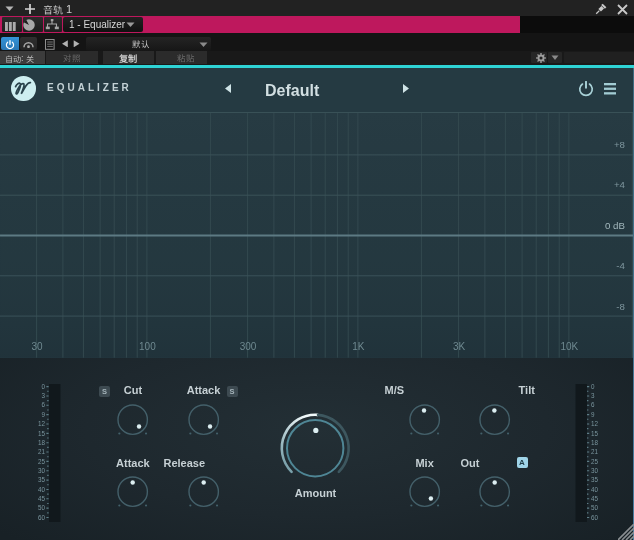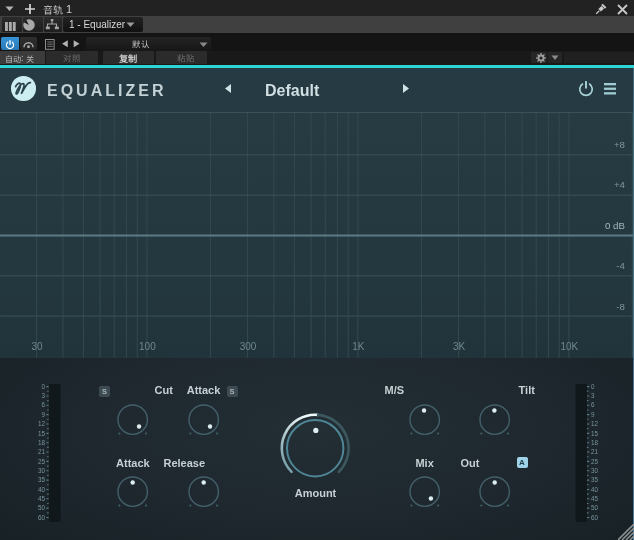--- a/index.html
+++ b/index.html
@@ -1,20 +1,20 @@
 <!DOCTYPE html>
 <html><head><meta charset="utf-8"><style>
 *{margin:0;padding:0;box-sizing:border-box}
 html,body{width:634px;height:540px;overflow:hidden;background:#0c0c0c;
  font-family:"Liberation Sans",sans-serif;-webkit-font-smoothing:antialiased}
 .abs{position:absolute}
 #stage{position:relative;width:634px;height:540px}
 
 #r1{left:0;top:0;width:634px;height:16px;background:#222;}
-#r2{left:0;top:16px;width:634px;height:17px;background:#404040}
+#r2{left:0;top:16px;width:520px;height:17px;background:#be185d}
 #r3{left:0;top:33px;width:634px;height:18px;background:#141414}
 #r4{left:0;top:51px;width:634px;height:13.5px;background:#191919}
 #cyan{left:0;top:64.5px;width:634px;height:3px;background:#2ed3d5}
 .btn2{position:absolute;top:1px;height:15px;background:linear-gradient(#2b2b2b,#1e1e1e);border-radius:1px}
 .btn3{position:absolute;top:4px;height:13px;background:linear-gradient(#2f2f2f,#242424);border-radius:2px}
 #plug{left:0;top:67.5px;width:634px;height:472.5px;background:#253a42}
 #graph{left:0;top:112px;width:634px;height:245.7px}
 #panel{left:0;top:357.7px;width:634px;height:182.3px;
  background:radial-gradient(ellipse 420px 160px at 317px 70px,#232f35 0%,#1e282e 55%,#182126 100%)}
 .lab{position:absolute;color:#c6d0d4;font-weight:bold;font-size:11px;white-space:nowrap}
@@ -186,21 +186,21 @@
 <svg class="abs" style="left:550.5px;top:3.5px" width="8" height="5.5">
         <path d="M0.5 0.5 L7.5 0.5 L4 5 Z" fill="#8a8a8a"></path>
       </svg>
 </div>
 <div class="abs" id="cyan"></div>
 <div class="abs" id="plug">
 <div class="abs" style="left:11px;top:8.5px;width:24.5px;height:24.5px;border-radius:50%;background:#cdeef0"></div>
 <svg class="abs" style="left:11px;top:8.5px" width="24.5" height="24.5" viewBox="0 0 24.5 24.5">
         <path d="M4.6 10.6 C5.6 8.0 8.2 6.4 9.2 7.8 C10.0 9.0 9.0 12.4 7.0 16.4 C6.4 17.6 5.5 18.5 5.1 17.6 C4.8 16.9 5.6 15.0 7.0 12.6 C8.8 9.6 10.8 7.6 12.2 7.7 C13.4 7.8 13.3 9.4 12.2 12.6 C11.6 14.4 10.8 16.4 10.2 17.8 C11.4 15.8 13.2 12.6 14.8 10.0 C16.2 7.8 17.8 6.4 19.4 6.6" stroke="#2a434c" stroke-width="1.7" fill="none" stroke-linecap="round"></path>
       </svg>
-<div class="abs" style="left:47px;top:14px;font-size:16px;font-weight:bold;letter-spacing:3.0px;color:#c3d1d5">EQUALIZER</div>
+<div class="abs" style="left:47px;top:14px;font-size:10px;font-weight:bold;letter-spacing:3.0px;color:#c3d1d5">EQUALIZER</div>
 <svg class="abs" style="left:225px;top:16.5px" width="6" height="9">
         <path d="M6 0 V9 L0 4.5 Z" fill="#cfe3e6"></path>
       </svg>
 <div class="abs" style="left:265px;top:14.5px;width:100px;text-align:left;font-size:16px;font-weight:bold;color:#d2dfe2">Default</div>
 <svg class="abs" style="left:403px;top:16.5px" width="6" height="9">
         <path d="M0 0 V9 L6 4.5 Z" fill="#cfe3e6"></path>
       </svg>
 <svg class="abs" style="left:578px;top:13px" width="16" height="16" viewBox="0 0 20 20">
         <path d="M10 1 V8.5" stroke="#a9d2d8" stroke-width="2.4" stroke-linecap="round"></path>
         <path d="M5.6 3.8 A7.8 7.8 0 1 0 14.4 3.8" stroke="#a9d2d8" stroke-width="2.1" fill="none" stroke-linecap="round"></path>
@@ -277,21 +277,21 @@
         <text x="19" y="152.35" fill="#7a959e" font-size="6.3" text-anchor="start">50</text>
         <text x="19" y="161.70" fill="#7a959e" font-size="6.3" text-anchor="start">60</text>
         <path d="M15 28.60 h2.2 M15 33.27 h1.4 M15 37.95 h2.2 M15 42.62 h1.4 M15 47.30 h2.2 M15 51.97 h1.4 M15 56.65 h2.2 M15 61.32 h1.4 M15 66.00 h2.2 M15 70.67 h1.4 M15 75.35 h2.2 M15 80.02 h1.4 M15 84.70 h2.2 M15 89.37 h1.4 M15 94.05 h2.2 M15 98.73 h1.4 M15 103.40 h2.2 M15 108.08 h1.4 M15 112.75 h2.2 M15 117.42 h1.4 M15 122.10 h2.2 M15 126.77 h1.4 M15 131.45 h2.2 M15 136.12 h1.4 M15 140.80 h2.2 M15 145.47 h1.4 M15 150.15 h2.2 M15 154.83 h1.4 M15 159.50 h2.2" stroke="#5e7d86" stroke-width="1.1"></path>
       </svg>
 <svg class="abs" style="left:110.2px;top:39.3px" width="45.4" height="45.4" viewBox="0 0 45.4 45.4">
         <circle cx="22.7" cy="22.7" r="14.7" fill="none" stroke="#44606a" stroke-width="1.4"></circle>
         <circle cx="29.05" cy="29.44" r="2.2" fill="#dceef1"></circle>
         <circle cx="9.36" cy="36.51" r="1.1" fill="#43616b"></circle>
         <circle cx="36.04" cy="36.51" r="1.1" fill="#43616b"></circle>
       </svg>
-<div class="lab" style="left:92.9px;top:26.5px;width:80px;text-align:right">Cut</div>
+<div class="lab" style="left:92.9px;top:26.5px;width:80px;text-align:center">Cut</div>
 <svg class="abs" style="left:180.8px;top:39.3px" width="45.4" height="45.4" viewBox="0 0 45.4 45.4">
         <circle cx="22.7" cy="22.7" r="14.7" fill="none" stroke="#44606a" stroke-width="1.4"></circle>
         <circle cx="29.05" cy="29.44" r="2.2" fill="#dceef1"></circle>
         <circle cx="9.36" cy="36.51" r="1.1" fill="#43616b"></circle>
         <circle cx="36.04" cy="36.51" r="1.1" fill="#43616b"></circle>
       </svg>
 <div class="lab" style="left:163.5px;top:26.5px;width:80px;text-align:center">Attack</div>
 <svg class="abs" style="left:401.9px;top:39.3px" width="45.4" height="45.4" viewBox="0 0 45.4 45.4">
         <circle cx="22.7" cy="22.7" r="14.7" fill="none" stroke="#44606a" stroke-width="1.4"></circle>
         <circle cx="22.05" cy="13.46" r="2.2" fill="#dceef1"></circle>

